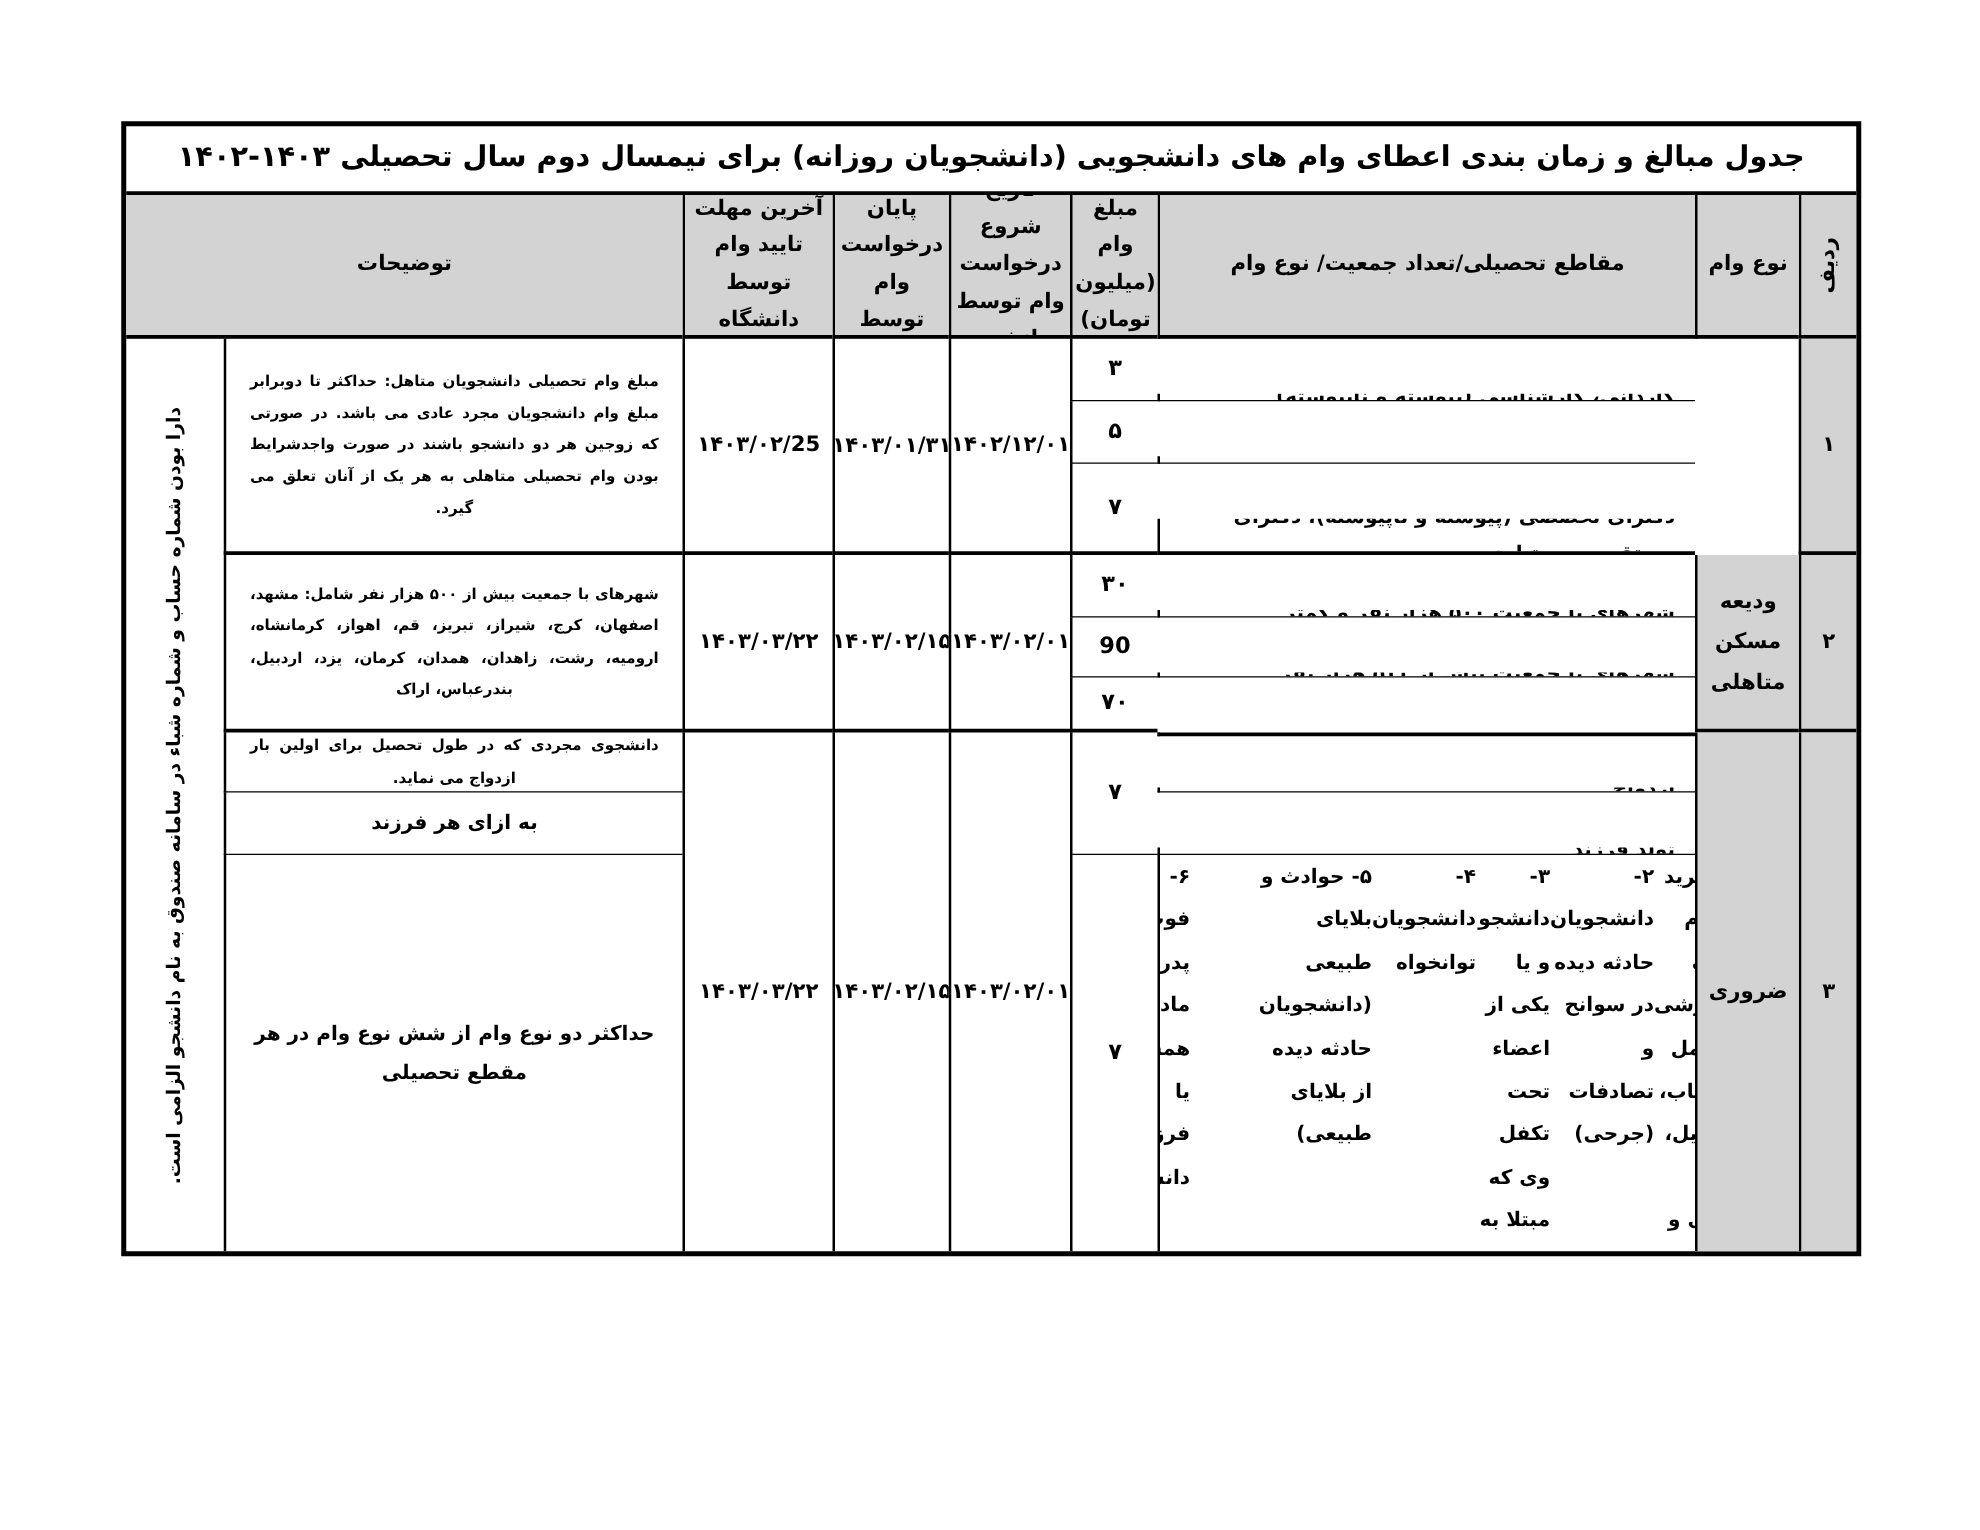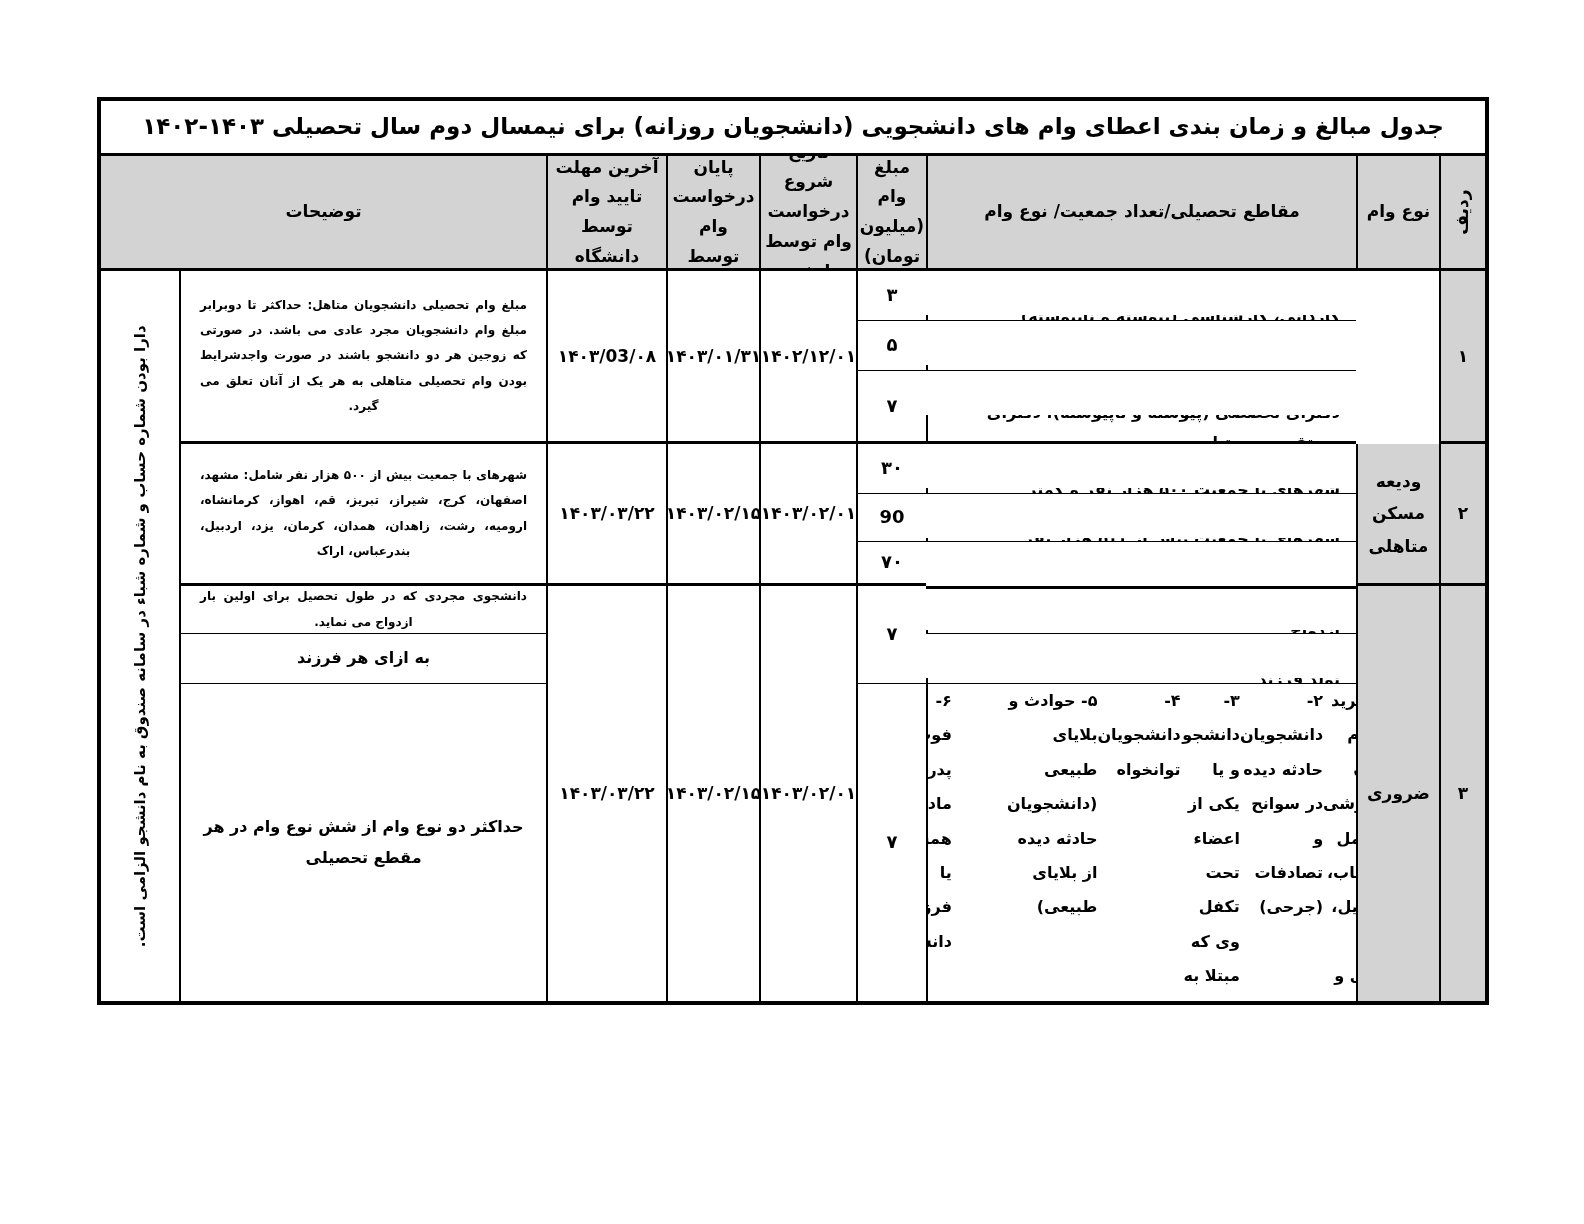--- a/index.html
+++ b/index.html
@@ -64,21 +64,21 @@
 
   <div class="cell gray hb3" style="grid-area:3/1/6/2">۱</div>
   <div class="cell lvl bb1" style="grid-area:3/3/4/4">کاردانی، کارشناسی (پیوسته و ناپیوسته)</div>
   <div class="cell lvl bb1" style="grid-area:4/3/5/4">کارشناسی ارشد (پیوسته و ناپیوسته)، دکترای حرفه ای</div>
   <div class="cell lvl hb3" style="grid-area:5/3/6/4">دکترای تخصصی (پیوسته و ناپیوسته)، دکترای مستقیم و دستیاری</div>
   <div class="cell amt bb1" style="grid-area:3/4/4/5">۳</div>
   <div class="cell amt bb1" style="grid-area:4/4/5/5">۵</div>
   <div class="cell amt hb3" style="grid-area:5/4/6/5">۷</div>
   <div class="cell date hb3" style="grid-area:3/5/6/6">۱۴۰۲/۱۲/۰۱</div>
   <div class="cell date hb3" style="grid-area:3/6/6/7">۱۴۰۳/۰۱/۳۱</div>
-  <div class="cell date hb3" style="grid-area:3/7/6/8">۱۴۰۳/03/۰۸</div>
+  <div class="cell date hb3" style="grid-area:3/7/6/8">۱۴۰۳/۰۲/25</div>
   <div class="cell just mid hb3" style="grid-area:3/8/6/9">
       <p>مبلغ وام تحصیلی دانشجویان متاهل: حداکثر تا دوبرابر مبلغ وام دانشجویان مجرد عادی می باشد. در صورتی که زوجین هر دو دانشجو باشند در صورت واجدشرایط بودن وام تحصیلی متاهلی به هر یک از آنان تعلق می گیرد.</p>
     </div>
 
   <div class="cell v vnote no-bl no-bb" style="grid-area:3/9/12/10">
       <span>دارا بودن شماره حساب و شماره شباء در سامانه صندوق به نام دانشجو الزامی است.</span>
     </div>
 
   <div class="cell gray hb3" style="grid-area:6/1/9/2">۲</div>
   <div class="cell gray hb3" style="grid-area:6/2/9/3;padding:0 6px;">ودیعه مسکن متاهلی</div>

